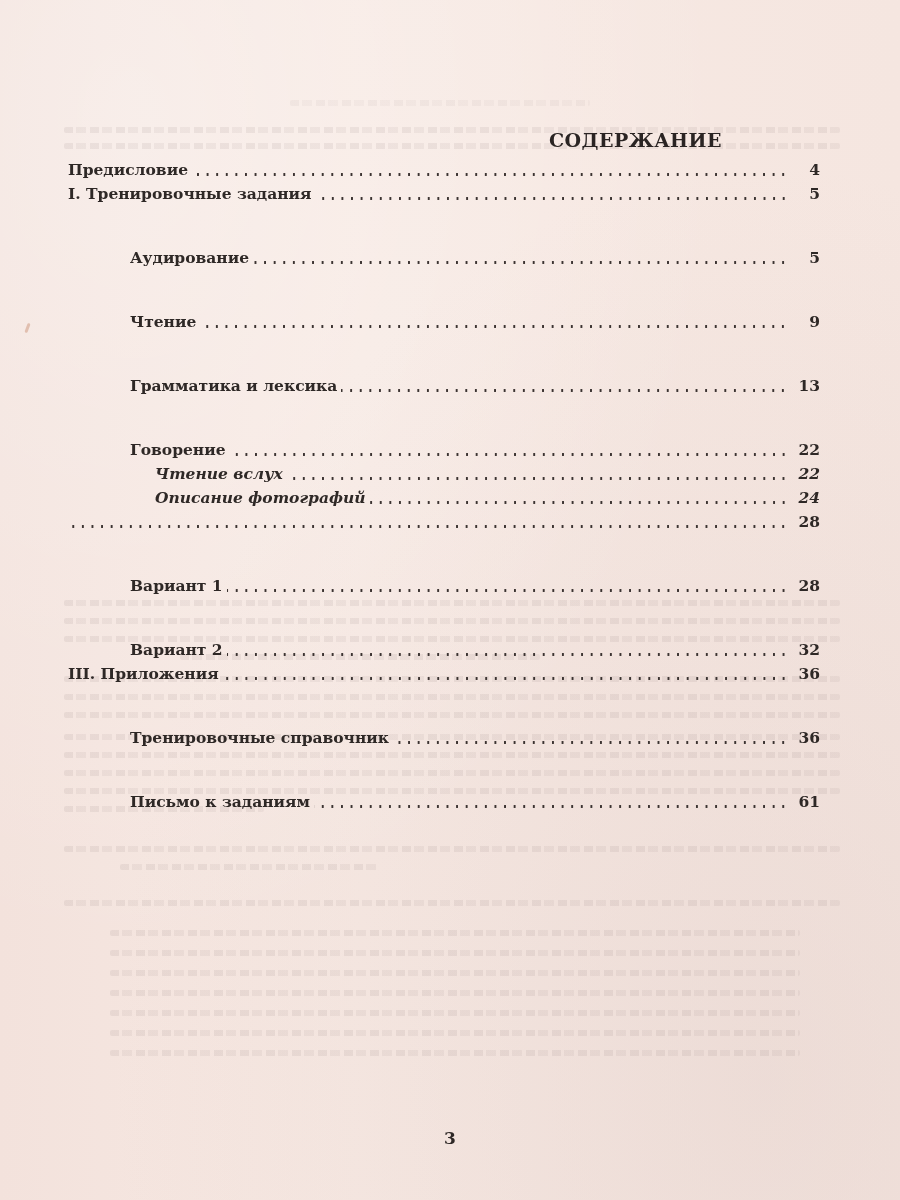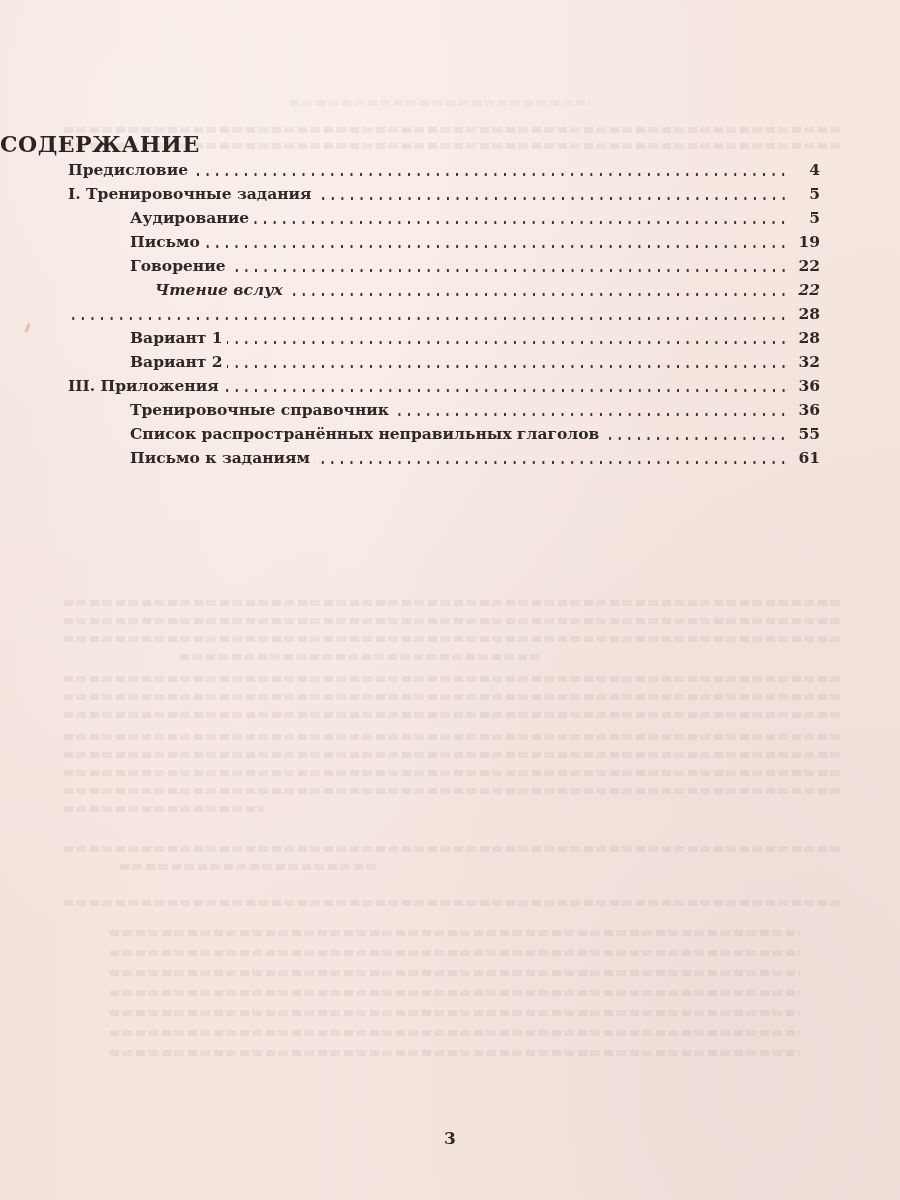--- a/index.html
+++ b/index.html
@@ -32,24 +32,24 @@
         rgba(120,100,100,0.08) 12px 22px,
         rgba(120,100,100,0.0) 22px 26px);
       border-radius: 2px;
     }
 
     .toc-title {
       position: absolute;
       top: 116px;
       left: 0;
       width: 722px;
-      text-align: left;
+      text-align: right;
       font-family: "DejaVu Serif", "Liberation Serif", serif;
       font-weight: bold;
-      font-size: 22px;
+      font-size: 19px;
       letter-spacing: 0.5px;
       color: #2a2423;
     }
 
     .toc {
       position: absolute;
       top: 158px;
       left: 68px;
       width: 752px;
       margin: 0;
@@ -59,21 +59,21 @@
     .toc-row {
       display: flex;
       align-items: center;
       height: 24px;
       line-height: 24px;
       font-size: 15.5px;
       font-weight: bold;
       color: #2e2826;
     }
     .toc-row.level-0 { padding-left: 0; }
-    .toc-row.level-1 { padding-left: 62px; }
+    .toc-row.level-1 { padding-left: 62px; margin-top: 40px; }
     .toc-row.level-2 { padding-left: 87px; font-style: italic; }
 
     .toc-label {
       white-space: nowrap;
       flex: 0 0 auto;
       padding-right: 4px;
     }
     .toc-leader {
       flex: 1 1 auto;
       height: 1px;
@@ -158,34 +158,44 @@
     <span class="toc-label">I. Тренировочные задания</span>
     <span class="toc-leader"></span>
     <span class="toc-page">5</span>
   </li>
   <li class="toc-row level-1">
     <span class="toc-label">Аудирование</span>
     <span class="toc-leader"></span>
     <span class="toc-page">5</span>
   </li>
   <li class="toc-row level-1">
-    <span class="toc-label">Письмо</span>
-    <span class="toc-leader"></span>
-    <span class="toc-page">19</span>
+    <span class="toc-label">Чтение</span>
+    <span class="toc-leader"></span>
+    <span class="toc-page">9</span>
+  </li>
+  <li class="toc-row level-1">
+    <span class="toc-label">Грамматика и лексика</span>
+    <span class="toc-leader"></span>
+    <span class="toc-page">13</span>
   </li>
   <li class="toc-row level-1">
     <span class="toc-label">Говорение</span>
     <span class="toc-leader"></span>
     <span class="toc-page">22</span>
   </li>
   <li class="toc-row level-2">
     <span class="toc-label">Чтение вслух</span>
     <span class="toc-leader"></span>
     <span class="toc-page">22</span>
   </li>
+  <li class="toc-row level-2">
+    <span class="toc-label">Описание фотографий</span>
+    <span class="toc-leader"></span>
+    <span class="toc-page">24</span>
+  </li>
   <li class="toc-row level-0">
     <span class="toc-leader"></span>
     <span class="toc-page">28</span>
   </li>
   <li class="toc-row level-1">
     <span class="toc-label">Вариант 1</span>
     <span class="toc-leader"></span>
     <span class="toc-page">28</span>
   </li>
   <li class="toc-row level-1">
@@ -197,24 +207,19 @@
     <span class="toc-label">III. Приложения</span>
     <span class="toc-leader"></span>
     <span class="toc-page">36</span>
   </li>
   <li class="toc-row level-1">
     <span class="toc-label">Тренировочные справочник</span>
     <span class="toc-leader"></span>
     <span class="toc-page">36</span>
   </li>
   <li class="toc-row level-1">
-    <span class="toc-label">Список распространённых неправильных глаголов</span>
-    <span class="toc-leader"></span>
-    <span class="toc-page">55</span>
-  </li>
-  <li class="toc-row level-1">
     <span class="toc-label">Письмо к заданиям</span>
     <span class="toc-leader"></span>
     <span class="toc-page">61</span>
   </li>
 </ul>
 
 <div class="page-number">3</div>
 
 </body></html>

